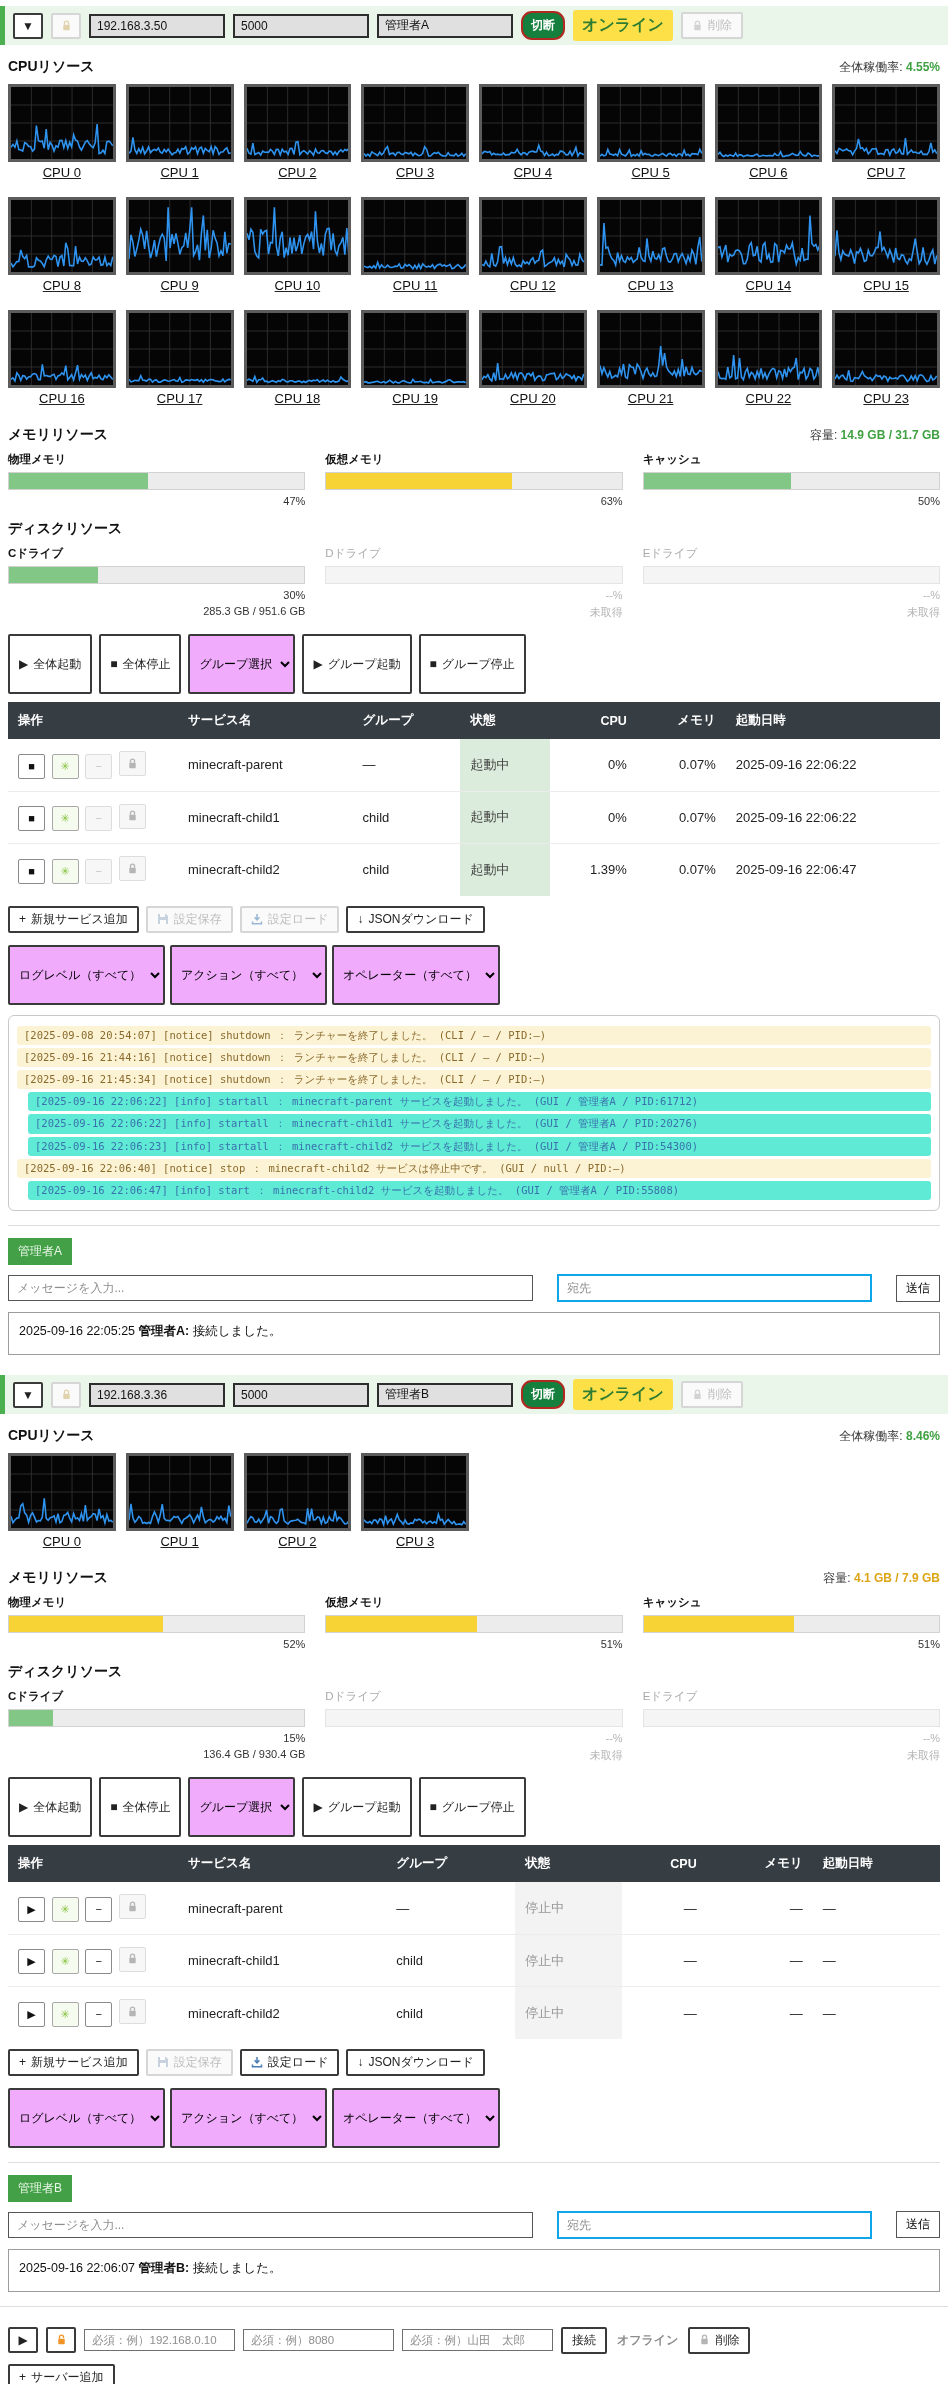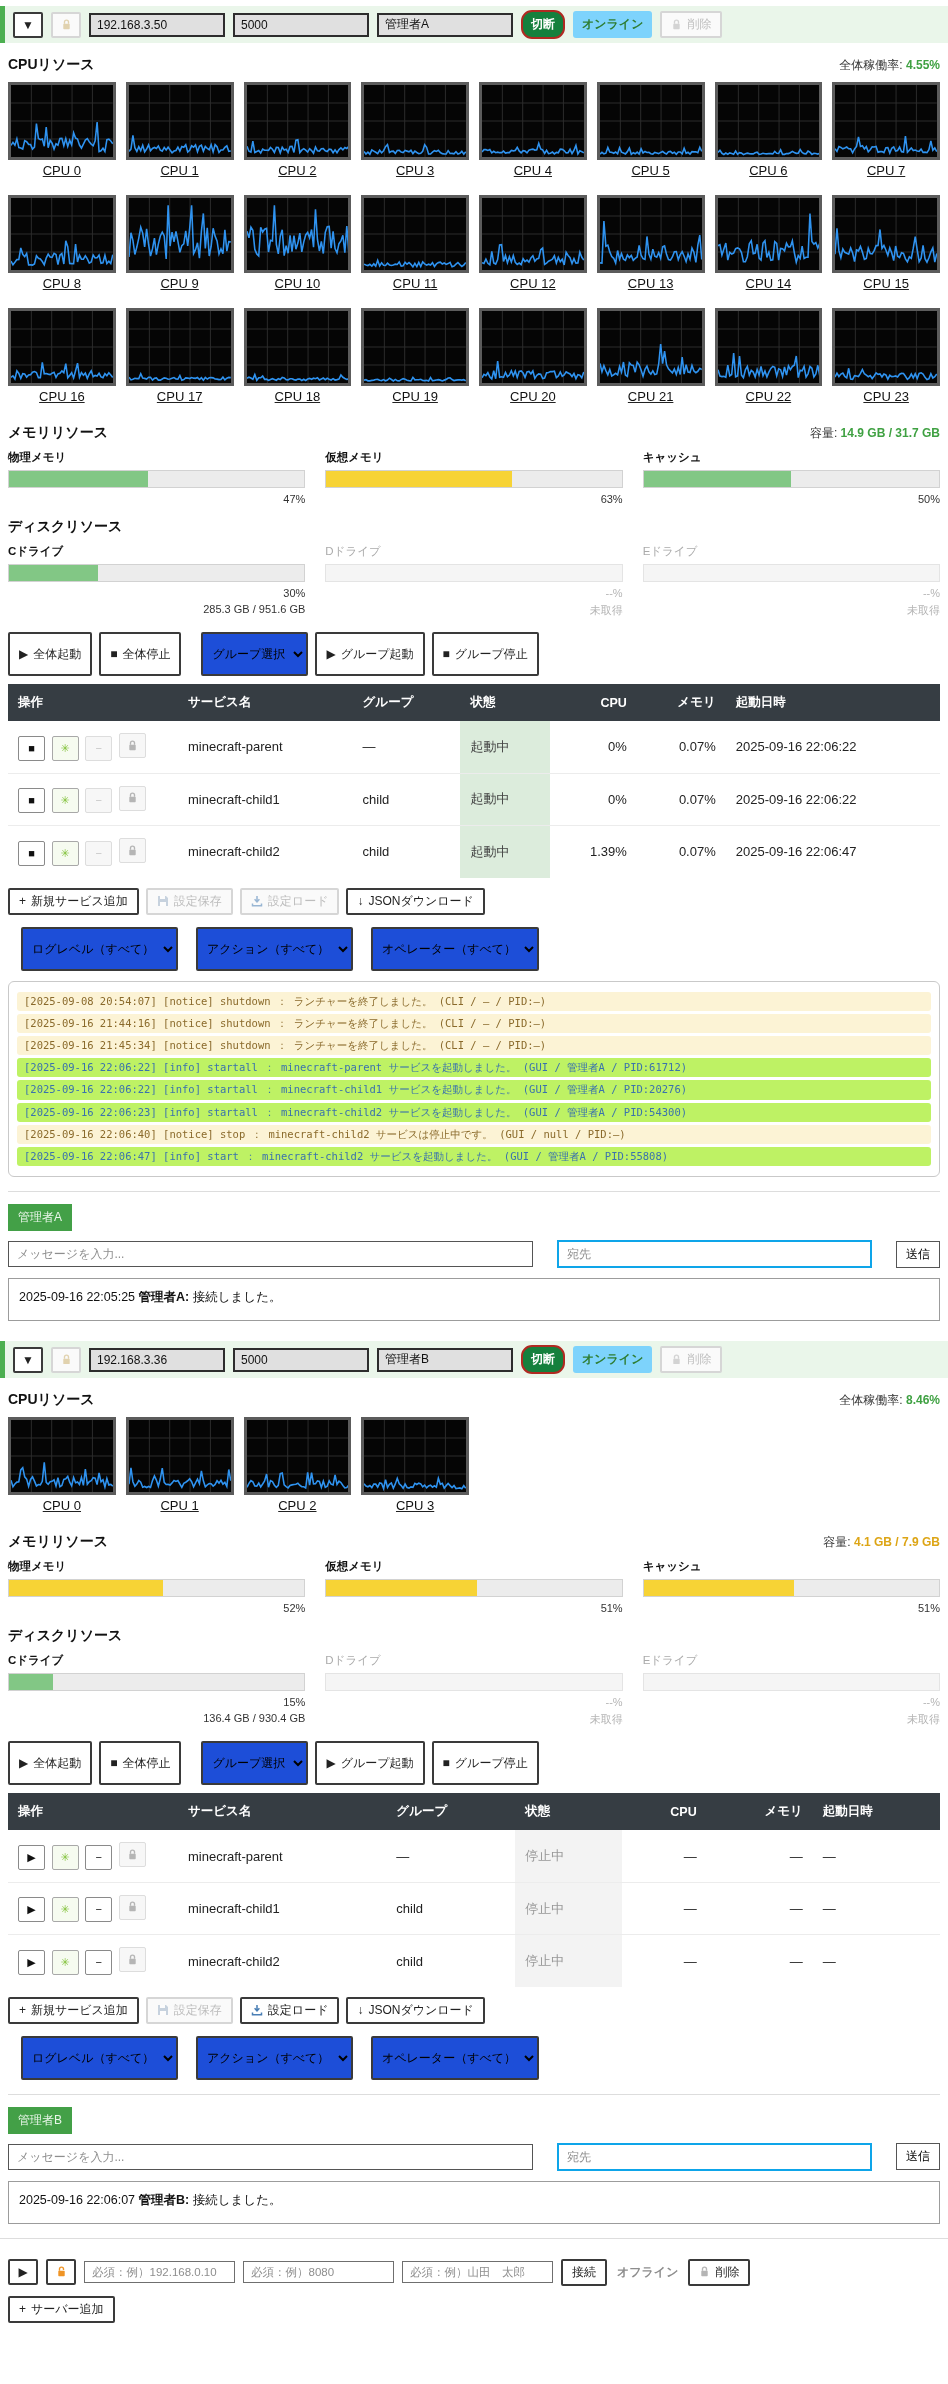--- a/index.html
+++ b/index.html
@@ -7,21 +7,21 @@
   .server{margin-top:6px;}
   .server + .server{margin-top:20px;}
   
   .server-header{display:flex;align-items:center;gap:8px;background:#eaf6ea;border-left:5px solid #4caf50;padding:4px 8px;}
   .btn{display:inline-flex;align-items:center;gap:5px;background:#fff;border:2px solid #3a3a3a;border-radius:2px;padding:3px 9px;font-size:12px;font-family:inherit;cursor:pointer;color:#222;}
   .btn.sq{width:30px;height:26px;justify-content:center;padding:0;}
   .btn.disabled{border-color:#d6d6d6;color:#bdbdbd;background:#fafafa;cursor:default;}
   .btn.disabled svg{opacity:.55;}
   .hdr-input{width:120px;background:#e0e0e0;border:2px solid #2d2d2d;padding:3px 6px;font-size:12px;font-family:inherit;color:#111;}
   .btn.danger{background:#15803d;border-color:#b02a22;color:#fff;font-weight:bold;padding:4px 8px;border-radius:11px;}
-  .status-badge{background:#7dd3fc;color:#2e7d32;font-weight:bold;padding:5px 9px;border-radius:3px;font-size:12px;}
+  .status-badge{background:#fde047;color:#2e7d32;font-weight:bold;padding:5px 9px;border-radius:3px;font-size:16px;}
   .status-offline{color:#8d8d8d;font-weight:bold;padding:5px 2px;font-size:12px;}
   .lock-svg{width:11px;height:12px;}
   .lock-svg .shackle{fill:none;stroke:currentColor;stroke-width:1.5;}
   .lock-svg .body{fill:currentColor;}
   .lock-tan{color:#cdb271;}
   .lock-orange{color:#ef9426;}
   .lock-gray{color:#b5b5b5;}
   
   .body-pad{padding:0 8px;}
   .sec-row{display:flex;justify-content:space-between;align-items:baseline;margin:13px 0 8px;}
@@ -45,40 +45,40 @@
   .fill{height:100%;}
   .fill.green{background:#82c785;}
   .fill.yellow{background:#f7d335;}
   .pct{text-align:right;font-size:11px;color:#333;margin-top:5px;}
   .detail{text-align:right;font-size:11px;color:#333;margin-top:4px;}
   .bar-block.inactive .bar-label{color:#aaa;font-weight:normal;}
   .bar-block.inactive .track{background:#f5f5f5;border-color:#e4e4e4;}
   .bar-block.inactive .pct,.bar-block.inactive .detail{color:#b5b5b5;}
   
   .ctrl-row{display:flex;gap:7px;margin:14px 0 8px;flex-wrap:wrap;}
-  .filter-select,.ctrl-select{background:#1d4ed8;border:2px solid #3a3a3a;border-radius:2px;padding:12px 5px;font-size:12px;font-family:inherit;margin-left:13px;}
+  .filter-select,.ctrl-select{background:#f0abfc;border:2px solid #3a3a3a;border-radius:2px;padding:20px 5px;font-size:12px;font-family:inherit;}
   table.svc{width:100%;border-collapse:collapse;margin-top:4px;}
   table.svc thead th{background:#363d43;color:#fff;font-size:12.5px;text-align:left;padding:10px 10px;font-weight:bold;}
   table.svc th.num,table.svc td.num{text-align:right;}
   table.svc td{padding:12px 10px;font-size:13px;color:#222;vertical-align:middle;}
   table.svc tbody tr + tr td{border-top:1px solid #ececec;}
   td.st.st-run{background:#dcecdc;color:#444;}
   td.st.st-stop{background:#f3f3f3;color:#979797;}
   .ops{white-space:nowrap;width:150px;}
   .opbtn{width:27px;height:25px;display:inline-flex;align-items:center;justify-content:center;background:#fff;border:1px solid #8a8a8a;border-radius:2px;margin-right:3px;font-size:11px;padding:0;cursor:pointer;color:#111;}
   .opbtn.green{color:#86c440;border-color:#a8a8a8;background:#f6fbf0;}
   .opbtn.disabled{border-color:#ddd;background:#f7f7f7;color:#c5c5c5;cursor:default;}
   .actions-row{display:flex;gap:7px;margin:10px 0 6px;}
   .mini-svg{width:12px;height:12px;}
   
   .filters{display:flex;gap:5px;margin:12px 0 10px;}
   .logbox{border:1px solid #c9c9c9;border-radius:6px;padding:7px 8px;background:#fff;}
   .log-line{font-family:"DejaVu Sans Mono","Liberation Mono",monospace;font-size:10.5px;line-height:1.45;padding:2px 7px;margin:3px 0;border-radius:3px;white-space:nowrap;overflow:hidden;}
   .log-notice{background:#fcf3d5;color:#8a6a2b;}
-  .log-info{background:#bef264;color:#3a72ad;}
+  .log-info{background:#5eead4;color:#3a72ad;margin-left:11px;}
   .divider{border:none;border-top:1px solid #ddd;margin:14px 0 12px;}
   
   .chat-badge{display:inline-block;background:#43a047;color:#e9f6e9;padding:5px 10px;font-size:12px;margin-bottom:9px;}
   .chat-row{display:flex;gap:24px;align-items:center;}
   .chat-input{flex:1;border:1px solid #555;padding:5px 8px;font-size:12px;font-family:inherit;}
   .dest-input{width:295px;border:2px solid #0ea5e9;padding:5px 8px;font-size:12px;font-family:inherit;}
   .send-btn{border:1px solid #555;background:#fff;padding:4px 9px;font-size:12px;font-family:inherit;cursor:pointer;}
   .chat-log{border:1px solid #9c9c9c;margin-top:10px;padding:10px 10px 14px;font-size:12.5px;color:#111;}
   .chat-line .nm{font-weight:bold;}
   

